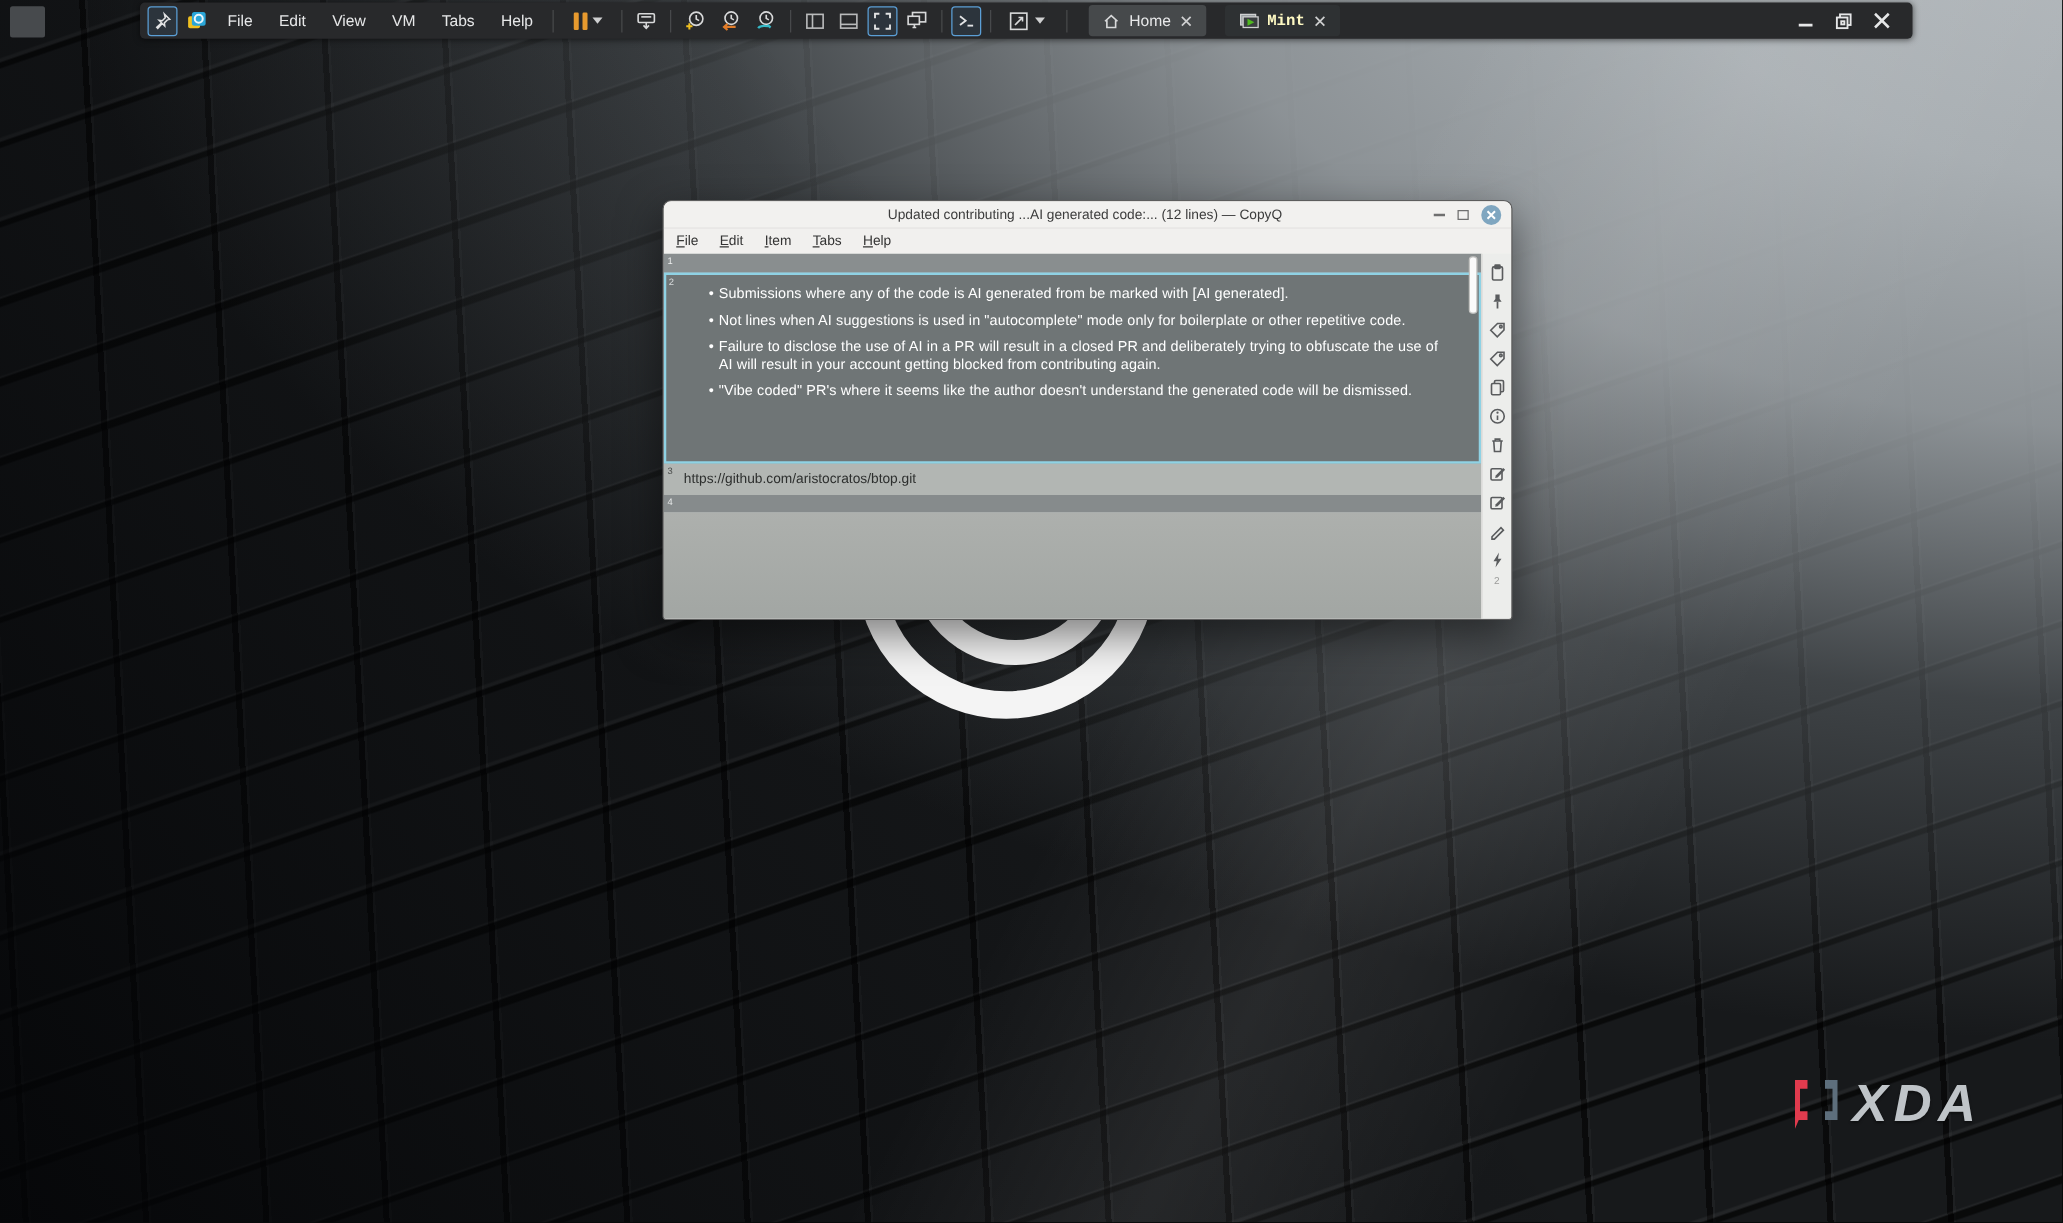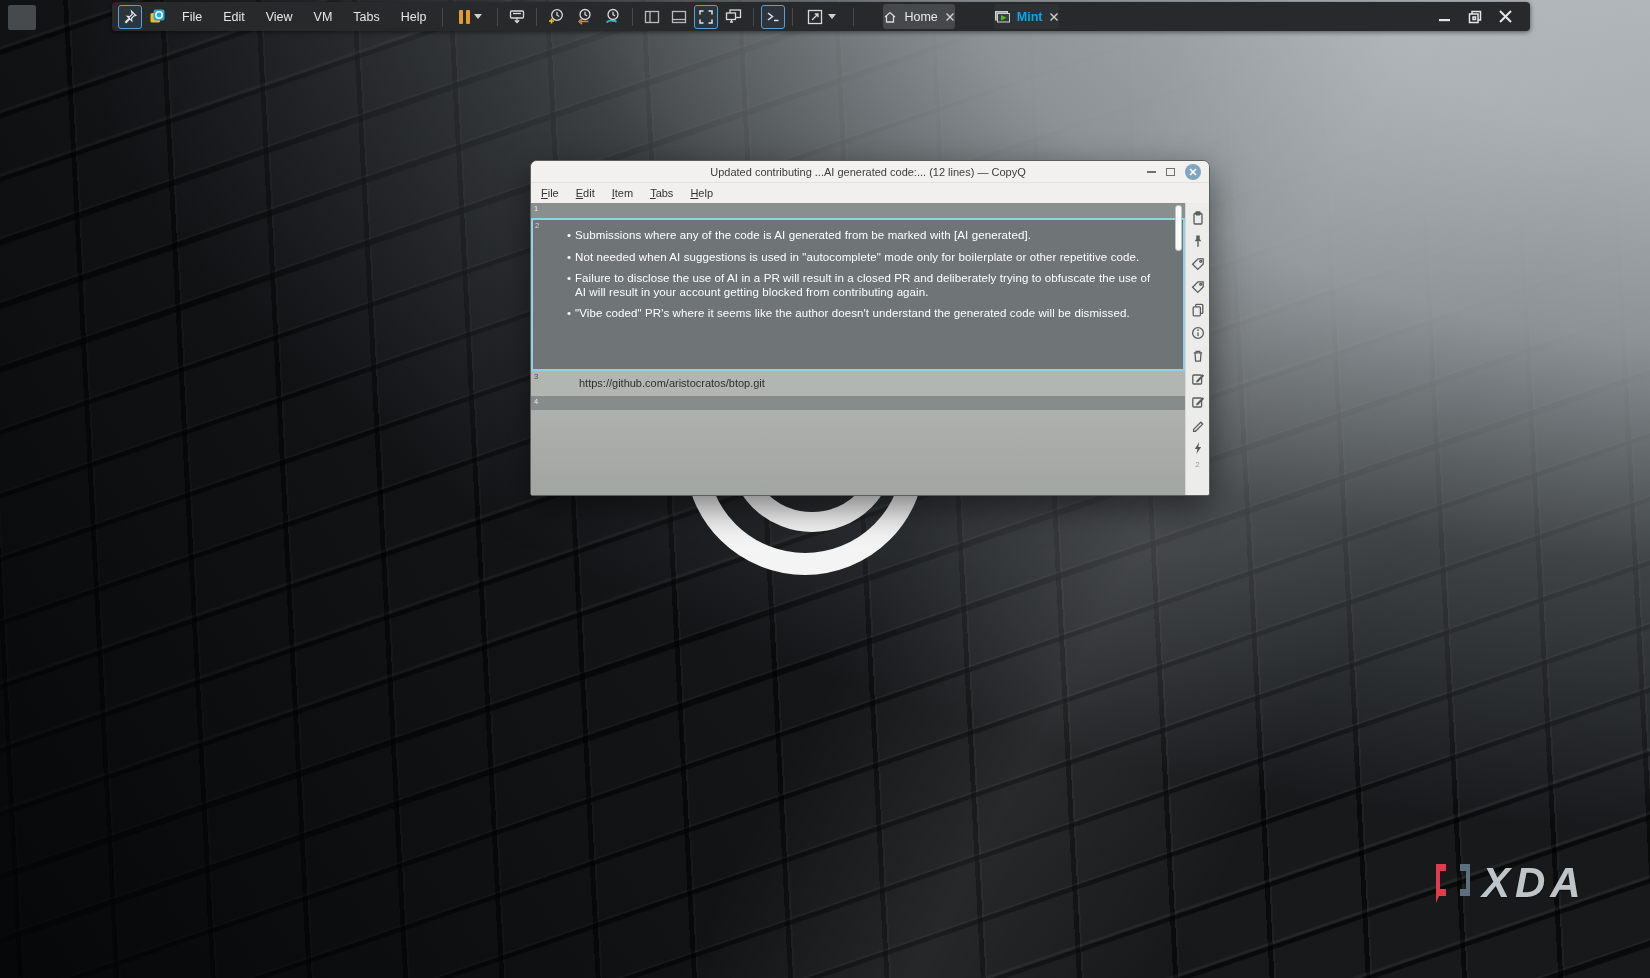--- a/index.html
+++ b/index.html
@@ -40,25 +40,25 @@
         padding:0 6px;gap:3px;box-shadow:0 1px 5px rgba(0,0,0,.55);}
   .tb-btn{height:24px;min-width:24px;display:flex;align-items:center;justify-content:center;
         border-radius:3px;border:1px solid transparent;padding:0 2px;}
   .tb-btn.active{border-color:#5b9fd6;background:rgba(91,159,214,.10);}
   .tb-menu{color:#e6e7e8;font-size:12.5px;padding:0 9px;height:24px;display:flex;align-items:center;border-radius:3px;}
   .tb-sep{width:1px;height:18px;background:#47494b;margin:0 4px;flex:0 0 1px;}
   .caret{width:0;height:0;border-left:4px solid transparent;border-right:4px solid transparent;
         border-top:5px solid #cfd0d1;margin-left:4px;}
   .pause-bars{display:flex;gap:3px;}
   .pause-bars i{display:block;width:4px;height:14px;background:#e79a2e;border-radius:1px;}
-  .tab{height:25px;display:flex;align-items:center;gap:7px;padding:0 0;border-radius:3px;margin:0 18px;}
+  .tab{height:25px;display:flex;align-items:center;gap:7px;padding:0 11px;border-radius:3px;margin:0 6px;}
   .tab.home{background:#46494b;}
   .tab.mint{background:#2e3133;}
   .tab-label{color:#e8e9ea;font-size:12.5px;}
-  .tab.mint .tab-label{font-weight:bold;color:#0ea5e9;}
+  .tab.mint .tab-label{font-weight:bold;color:#fef9c3;font-family:Liberation Mono, monospace;}
   .win-controls{display:flex;align-items:center;gap:14px;margin:0 10px 0 0;}
 
   
   .copyq{position:absolute;left:530px;top:160px;width:680px;height:336px;z-index:5;
         background:#f1f0ee;border:1px solid #5d5d5d;border-radius:7px 7px 3px 3px;
         box-shadow:0 12px 34px rgba(0,0,0,.5);display:flex;flex-direction:column;overflow:hidden;}
   .cq-titlebar{height:22px;display:flex;align-items:center;background:#f2f1ef;
         border-bottom:1px solid #e2e1df;padding:0 8px;flex:0 0 22px;}
   .cq-title{flex:1;text-align:center;font-size:11px;color:#3c3c3c;white-space:nowrap;
         overflow:hidden;text-overflow:ellipsis;padding-left:60px;}
@@ -73,21 +73,21 @@
   .cq-body{flex:1;display:flex;min-height:0;}
   .cq-list{flex:1;display:flex;flex-direction:column;position:relative;min-width:0;}
   .cq-row{position:relative;}
   .row-num{position:absolute;left:3px;top:1px;font-size:7.5px;line-height:9px;}
   .row1{height:15px;background:#898e8f;}
   .row1 .row-num{color:#eceeee;}
   .row2{height:153px;background:#6f7576;border:2px solid #8fd2e4;color:#fff;padding-top:9px;overflow:hidden;}
   .row2 .row-num{color:#d8dbdc;left:2px;}
   .row3{height:25px;background:#b2b6b3;}
   .row3 .row-num{color:#4a4d4b;}
-  .row3 .row-text{font-size:11px;color:#2d2f2e;line-height:25px;padding-left:16px;margin-left:32px;}
+  .row3 .row-text{font-size:11px;color:#2d2f2e;line-height:25px;padding-left:16px;}
   .row4{height:14px;background:#868b8c;}
   .row4 .row-num{color:#e8eaea;}
   .cq-empty{flex:1;background:linear-gradient(#adb0ad,#a2a6a3);}
   .line{position:relative;font-size:11.5px;line-height:13.5px;margin-bottom:8px;
         padding-left:42px;max-width:630px;letter-spacing:.1px;}
   .line.l0{padding-left:15px;}
   .line .b{position:absolute;left:34px;top:0;}
   .cq-scroll{position:absolute;right:3px;top:2px;width:7px;height:46px;background:#fafafa;
         border:1px solid #c4c4c2;border-radius:3px;z-index:3;}
   .cq-side{flex:0 0 24px;background:#ecedeb;border-left:1px solid #d6d6d4;
@@ -151,21 +151,21 @@
       <div class="cq-list">
         <div class="cq-scroll"></div>
 
         <div class="cq-row row1">
           <span class="row-num">1</span>
         </div>
 
         <div class="cq-row row2">
           <span class="row-num">2</span>
           <div class="line"><span class="b">•</span><span>Submissions where any of the code is AI generated from be marked with [AI generated].</span></div>
-          <div class="line"><span class="b">•</span><span>Not needed when AI suggestions is used in "autocomplete" mode only for boilerplate or other repetitive code.</span></div>
+          <div class="line"><span class="b">•</span><span>Not lines when AI suggestions is used in "autocomplete" mode only for boilerplate or other repetitive code.</span></div>
           <div class="line"><span class="b">•</span><span>Failure to disclose the use of AI in a PR will result in a closed PR and deliberately trying to obfuscate the use of AI will result in your account getting blocked from contributing again.</span></div>
           <div class="line"><span class="b">•</span><span>"Vibe coded" PR's where it seems like the author doesn't understand the generated code will be dismissed.</span></div>
         </div>
 
         <div class="cq-row row3">
           <span class="row-num">3</span>
           <div class="row-text">https://github.com/aristocratos/btop.git</div>
         </div>
 
         <div class="cq-row row4">

